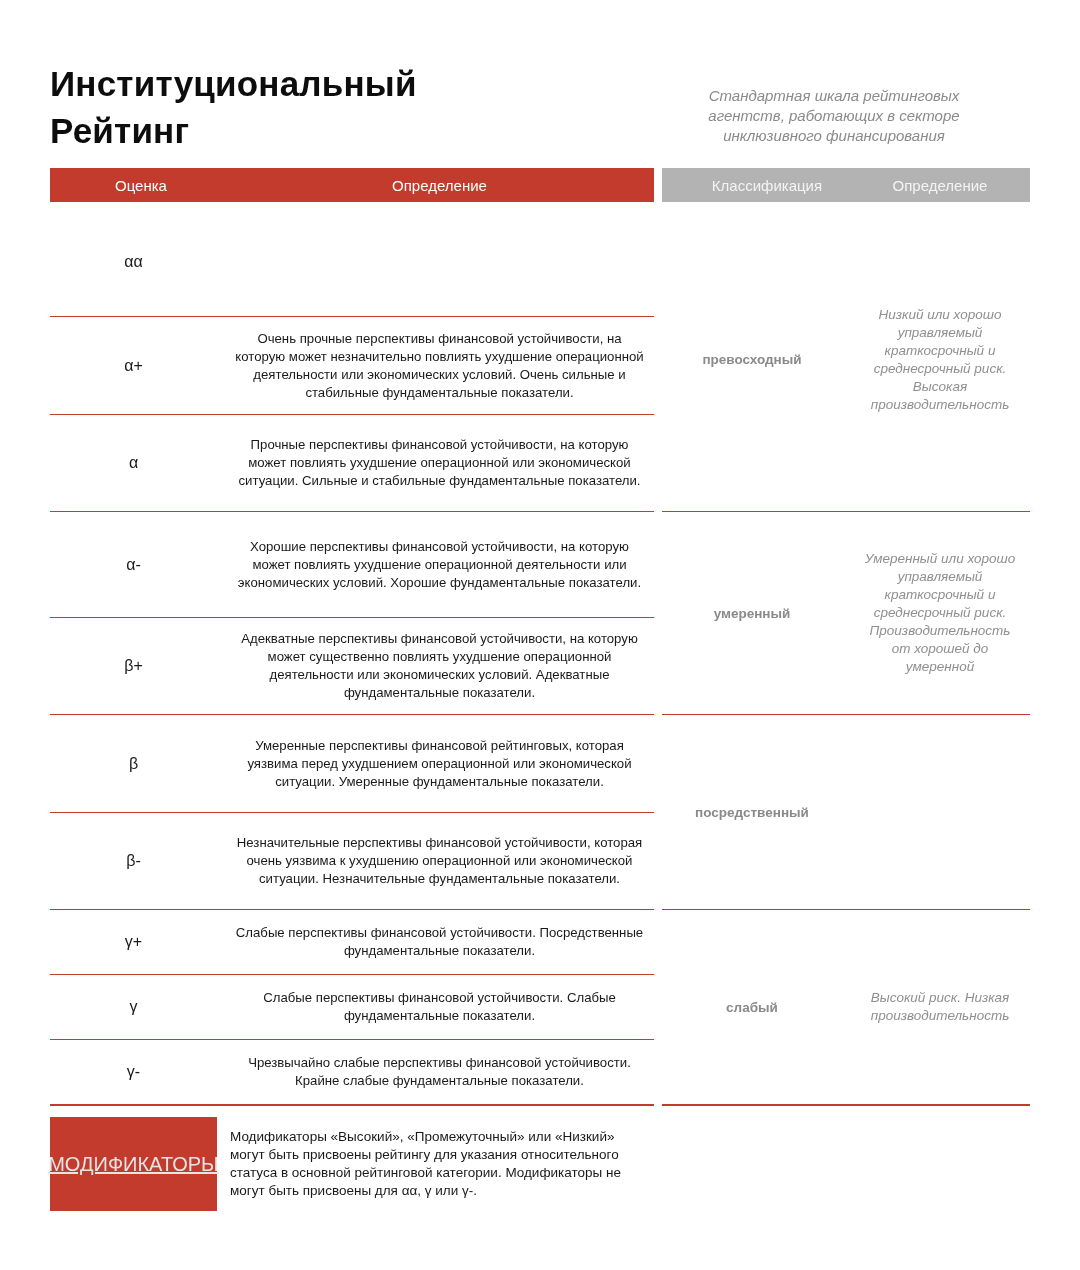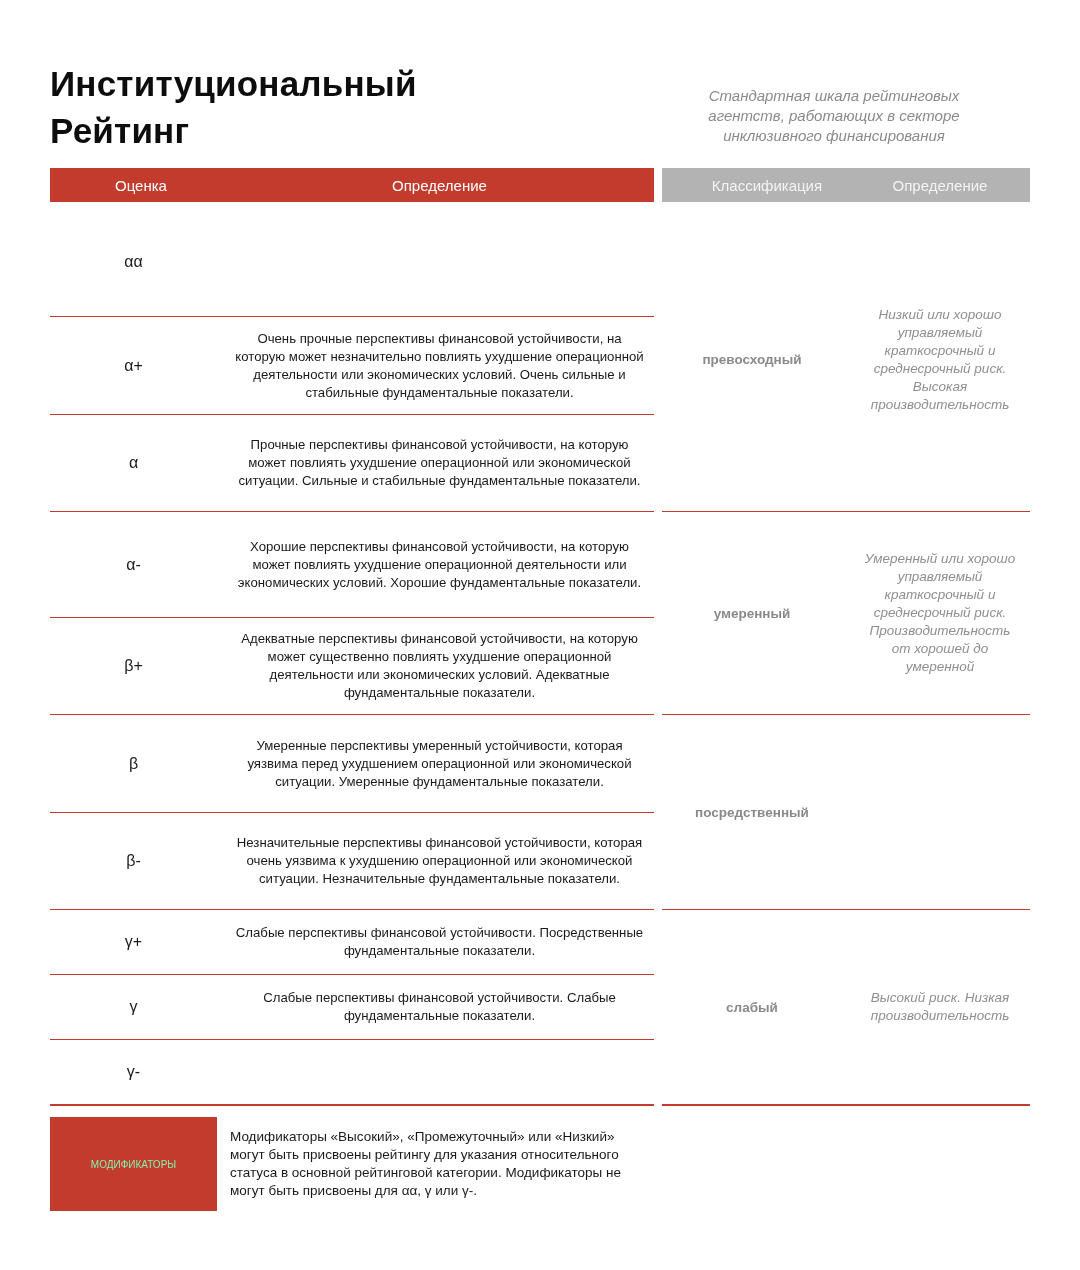--- a/index.html
+++ b/index.html
@@ -50,22 +50,22 @@
     }
     .grp .gdef {
       position: absolute; left: 188px; width: 180px; top: 0; bottom: 0;
       display: flex; align-items: center; justify-content: center;
       text-align: center; font-size: 13.5px; line-height: 18px; color: #8f8f8f; font-style: italic;
     }
     .grp .gdef span { display: block; width: 160px; }
 
     .mod-box {
       position: absolute; left: 50px; top: 1117px; width: 167px; height: 94px;
-      background: #c23b2c; color: #86efac; font-size: 10px;
-      display: flex; align-items: center; justify-content: center;
+      background: #c23b2c; color: #e5e5e5; font-size: 20px;
+      display: flex; align-items: center; justify-content: center; text-decoration: underline;
     }
     .mod-text {
       position: absolute; left: 230px; top: 1128px; width: 420px;
       font-size: 13.5px; line-height: 18px; color: #1a1a1a;
     }
   </style>
 </head>
 <body>
 
 <div class="title">Институциональный Рейтинг</div>
@@ -109,21 +109,21 @@
   <div class="grade">β+</div>
   <div class="desc">
       <span>Адекватные перспективы финансовой устойчивости, на которую может существенно повлиять ухудшение операционной деятельности или экономических условий. Адекватные фундаментальные показатели.</span>
     </div>
 </div>
 <div class="rline" style="left:50px;width:604px;top:714px;"></div>
 
 <div class="row" style="top:715px;height:97px;">
   <div class="grade">β</div>
   <div class="desc">
-      <span>Умеренные перспективы умеренный устойчивости, которая уязвима перед ухудшением операционной или экономической ситуации. Умеренные фундаментальные показатели.</span>
+      <span>Умеренные перспективы финансовой рейтинговых, которая уязвима перед ухудшением операционной или экономической ситуации. Умеренные фундаментальные показатели.</span>
     </div>
 </div>
 <div class="rline" style="left:50px;width:604px;top:812px;"></div>
 
 <div class="row" style="top:813px;height:96px;">
   <div class="grade">β-</div>
   <div class="desc">
       <span>Незначительные перспективы финансовой устойчивости, которая очень уязвима к ухудшению операционной или экономической ситуации. Незначительные фундаментальные показатели.</span>
     </div>
 </div>
@@ -140,20 +140,23 @@
 <div class="row" style="top:975px;height:64px;">
   <div class="grade">γ</div>
   <div class="desc">
       <span>Слабые перспективы финансовой устойчивости. Слабые фундаментальные показатели.</span>
     </div>
 </div>
 <div class="rline" style="left:50px;width:604px;top:1039px;"></div>
 
 <div class="row" style="top:1040px;height:64px;">
   <div class="grade">γ-</div>
+  <div class="desc">
+      <span>Чрезвычайно слабые перспективы финансовой устойчивости. Крайне слабые фундаментальные показатели.</span>
+    </div>
 </div>
 <div class="rline" style="left:50px;width:604px;top:1104px;height:2px;"></div>
 
 <div class="grp" style="top:208px;height:303px;">
   <div class="cls">превосходный</div>
   <div class="gdef">
       <span>Низкий или хорошо управляемый краткосрочный и среднесрочный риск. Высокая производительность</span>
     </div>
 </div>
 <div class="rline" style="left:662px;width:368px;top:511px;"></div>

